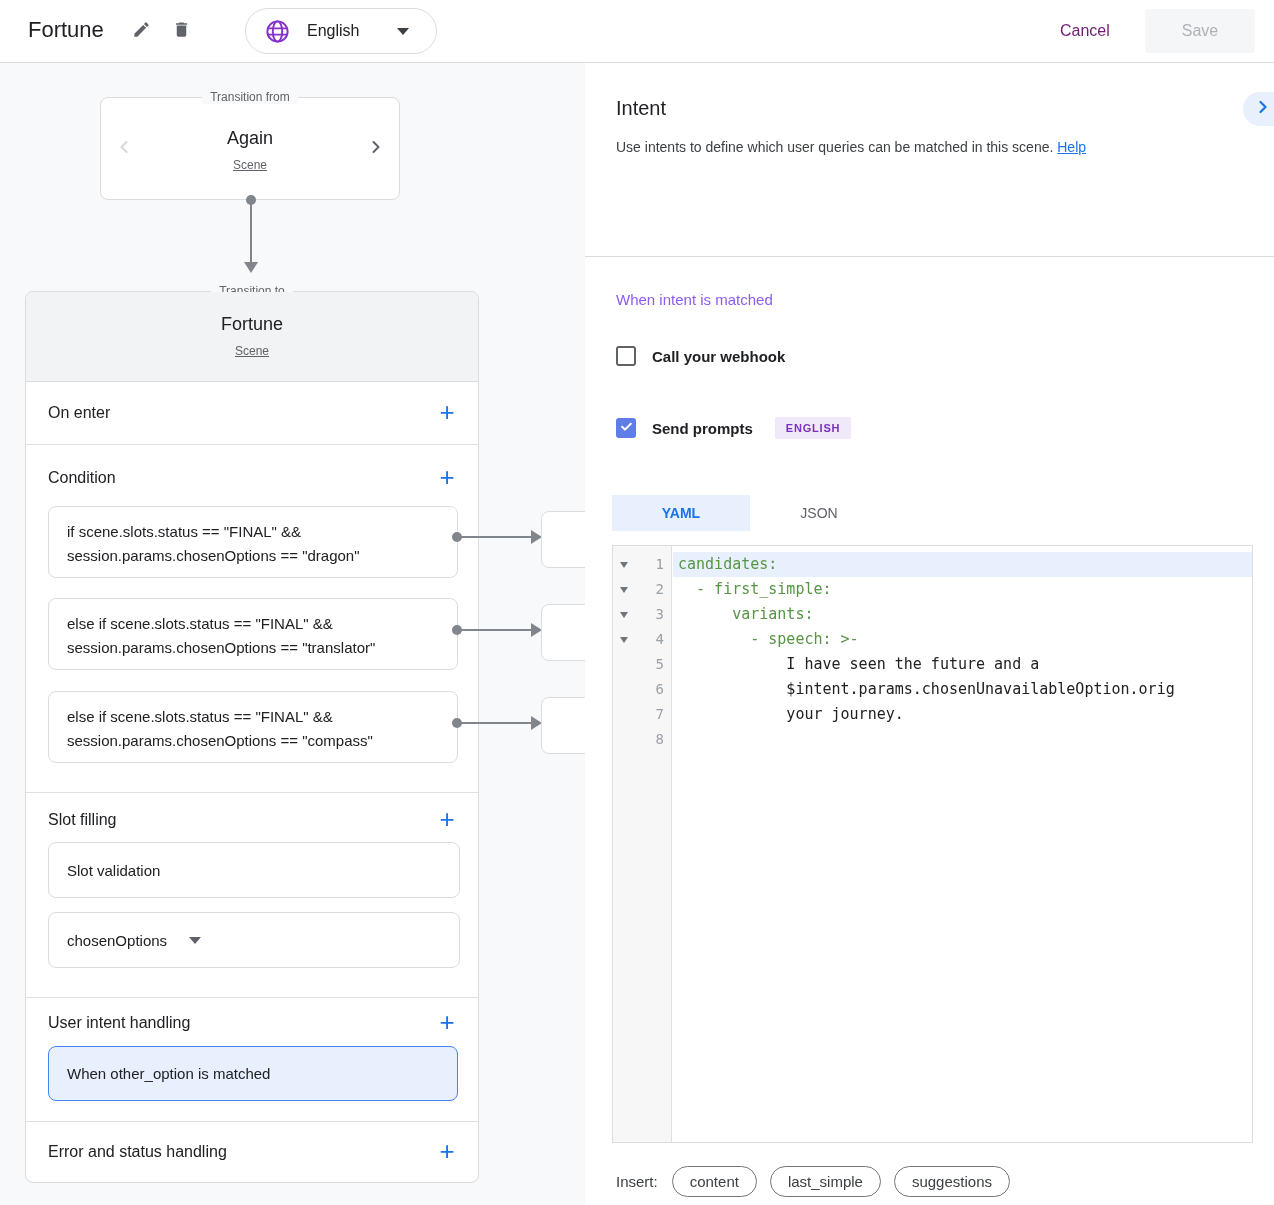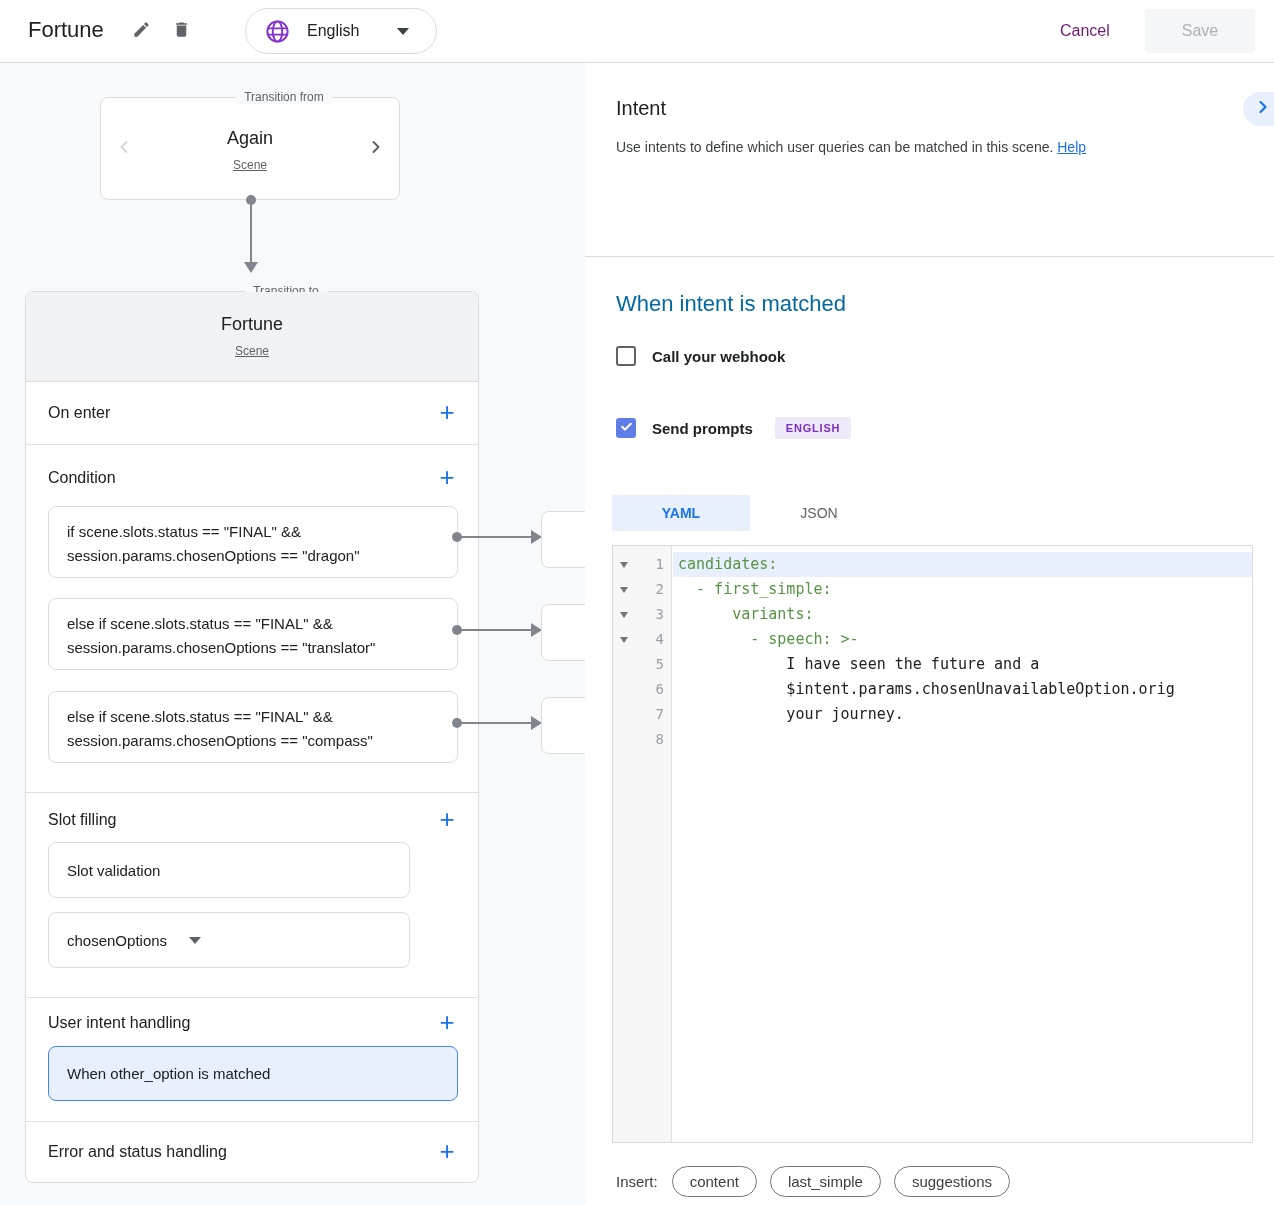--- a/index.html
+++ b/index.html
@@ -15,60 +15,60 @@
   .lang-pill { position:absolute; left:245px; top:8px; width:192px; height:46px; border:1px solid #dadce0; border-radius:23px; background:#fff; display:flex; align-items:center; padding:0 18px; cursor:pointer; }
   .lang-label { font-size:16px; color:#202124; margin-left:16px; }
   .caret-down { width:0; height:0; border-left:6px solid transparent; border-right:6px solid transparent; border-top:7px solid #3c4043; margin-left:38px; }
   .cancel-btn { position:absolute; left:1050px; top:14px; font-size:16px; color:#701a75; padding:8px 10px; cursor:default; }
   .save-btn { position:absolute; left:1145px; top:9px; width:110px; height:44px; background:#F5F6F7; border-radius:4px; font-size:16px; color:#AEB2B7; display:flex; align-items:center; justify-content:center; cursor:default; }
 
   
   .left-panel { position:absolute; left:0; top:63px; width:585px; height:1142px; background:#F8F9FA; overflow:hidden; }
 
   .from-card { position:absolute; left:100px; top:34px; width:300px; height:103px; background:#fff; border:1px solid #dadce0; border-radius:8px; display:flex; flex-direction:column; align-items:center; padding-top:30px; }
-  .legend { position:absolute; font-size:12px; color:#5f6368; background:#F8F9FA; padding:0 8px; white-space:nowrap;margin-left:34px; }
+  .legend { position:absolute; font-size:12px; color:#5f6368; background:#F8F9FA; padding:0 8px; white-space:nowrap; }
   .from-legend { left:50%; transform:translateX(-50%); top:-8px; }
   .scene-name { font-size:18px; color:#202124; }
   .scene-type { font-size:12px; color:#5f6368; margin-top:9px;text-decoration:underline; }
   .nav-chevron { position:absolute; top:50%; transform:translateY(-50%); width:22px; height:22px; display:flex; align-items:center; justify-content:center; cursor:pointer; }
   .nav-left { left:12px; } .nav-right { right:12px; }
 
   .v-dot { position:absolute; left:246px; top:132px; width:10px; height:10px; border-radius:50%; background:#80868B; }
   .v-line { position:absolute; left:250px; top:137px; width:2px; height:62px; background:#80868B; }
   .v-arrow { position:absolute; left:244px; top:199px; width:0; height:0; border-left:7px solid transparent; border-right:7px solid transparent; border-top:11px solid #80868B; }
 
   .big-card { position:absolute; left:25px; top:228px; width:454px; height:892px; background:#fff; border:1px solid #dadce0; border-radius:8px; }
   .tt-header { position:absolute; left:0; top:0; width:100%; height:90px; background:#F1F3F4; border-bottom:1px solid #dadce0; border-radius:8px 8px 0 0; display:flex; flex-direction:column; align-items:center; padding-top:22px; }
   .tt-legend { left:50%; transform:translateX(-50%); top:-8px; }
 
   .sec-label { position:absolute; left:22px; font-size:16px; color:#202124; }
   .plus-btn { position:absolute; left:407px; width:28px; height:28px; color:#1a73e8; font-size:26px; font-weight:400; display:flex; align-items:center; justify-content:center; cursor:pointer; line-height:1; }
   .divider { position:absolute; left:0; width:100%; height:1px; background:#e0e0e0; }
 
   .cond-card { position:absolute; left:22px; width:410px; height:72px; border:1px solid #dadce0; border-radius:8px; background:#fff; padding:13px 0 0 18px; font-size:15px; color:#202124; line-height:24px; cursor:pointer; }
-  .slot-card { position:absolute; left:22px; width:362px; height:56px; border:1px solid #dadce0; border-radius:8px; background:#fff; display:flex; align-items:center; padding-left:18px; font-size:15px; color:#202124; cursor:pointer; }
+  .slot-card { position:absolute; left:22px; width:412px; height:56px; border:1px solid #dadce0; border-radius:8px; background:#fff; display:flex; align-items:center; padding-left:18px; font-size:15px; color:#202124; cursor:pointer; }
   .sel-card { position:absolute; left:22px; width:410px; height:55px; border:1.5px solid #4285f4; border-radius:8px; background:#E8F0FE; display:flex; align-items:center; padding-left:18px; font-size:15px; color:#202124; cursor:pointer; }
   .slot-caret { width:0; height:0; border-left:6px solid transparent; border-right:6px solid transparent; border-top:7px solid #5f6368; margin-left:22px; }
 
   .c-dot { position:absolute; width:10px; height:10px; border-radius:50%; background:#80868B; left:452px; }
   .c-line { position:absolute; left:459px; width:76px; height:2px; background:#80868B; }
   .c-arrow { position:absolute; left:531px; width:0; height:0; border-top:7px solid transparent; border-bottom:7px solid transparent; border-left:11px solid #80868B; }
   .t-box { position:absolute; left:541px; width:52px; height:57px; background:#fff; border:1px solid #dadce0; border-radius:8px; cursor:pointer; }
 
   
   .right-panel { position:absolute; left:585px; top:63px; width:689px; height:1142px; background:#fff; }
   .intent-title { position:absolute; left:31px; top:34px; font-size:20px; color:#202124; }
   .collapse-pill { position:absolute; left:658px; top:29px; width:40px; height:34px; background:#E8F0FE; border-radius:17px 0 0 17px; display:flex; align-items:center; justify-content:flex-start; padding-left:10px; cursor:pointer; }
   .intent-desc { position:absolute; left:31px; top:76px; font-size:14px; color:#3c4043; }
   a.help-link { color:#1a73e8; text-decoration:underline; cursor:pointer; }
   a.help-link2 { color:#1a73e8; text-decoration:none; cursor:pointer; }
   .intent-select { position:absolute; left:31px; top:120px; width:637px; height:43px; border:1px solid #dadce0; border-radius:4px; display:flex; align-items:center; padding:0 16px 0 18px; font-size:15px; color:#202124; cursor:pointer; }
   .intent-select .caret { margin-left:auto; width:0; height:0; border-left:6px solid transparent; border-right:6px solid transparent; border-top:7px solid #80868b; }
   .panel-divider { position:absolute; left:0; top:193px; width:689px; height:1px; background:#dadce0; }
-  .matched-title { position:absolute; left:31px; top:228px; font-size:22px; color:#0369a1; }
+  .matched-title { position:absolute; left:31px; top:228px; font-size:15px; color:#8b5cf6; }
 
   .check-row { position:absolute; left:31px; display:flex; align-items:center; }
   .cb { width:20px; height:20px; border-radius:3px; flex:0 0 auto; cursor:pointer; }
   .cb-empty { border:2px solid #5f6368; background:#fff; }
   .cb-checked { background:#5F7DE6; display:flex; align-items:center; justify-content:center; }
   .cb-label { margin-left:16px; font-size:15px; font-weight:bold; color:#202124; }
   .lang-badge { margin-left:22px; background:#EFE9F9; color:#7B2FC4; font-size:11px; font-weight:bold; letter-spacing:0.8px; padding:5px 11px; border-radius:2px; }
 
   .prompt-desc { position:absolute; left:31px; top:372px; width:648px; font-size:14px; color:#3c4043; line-height:20px; }
 

